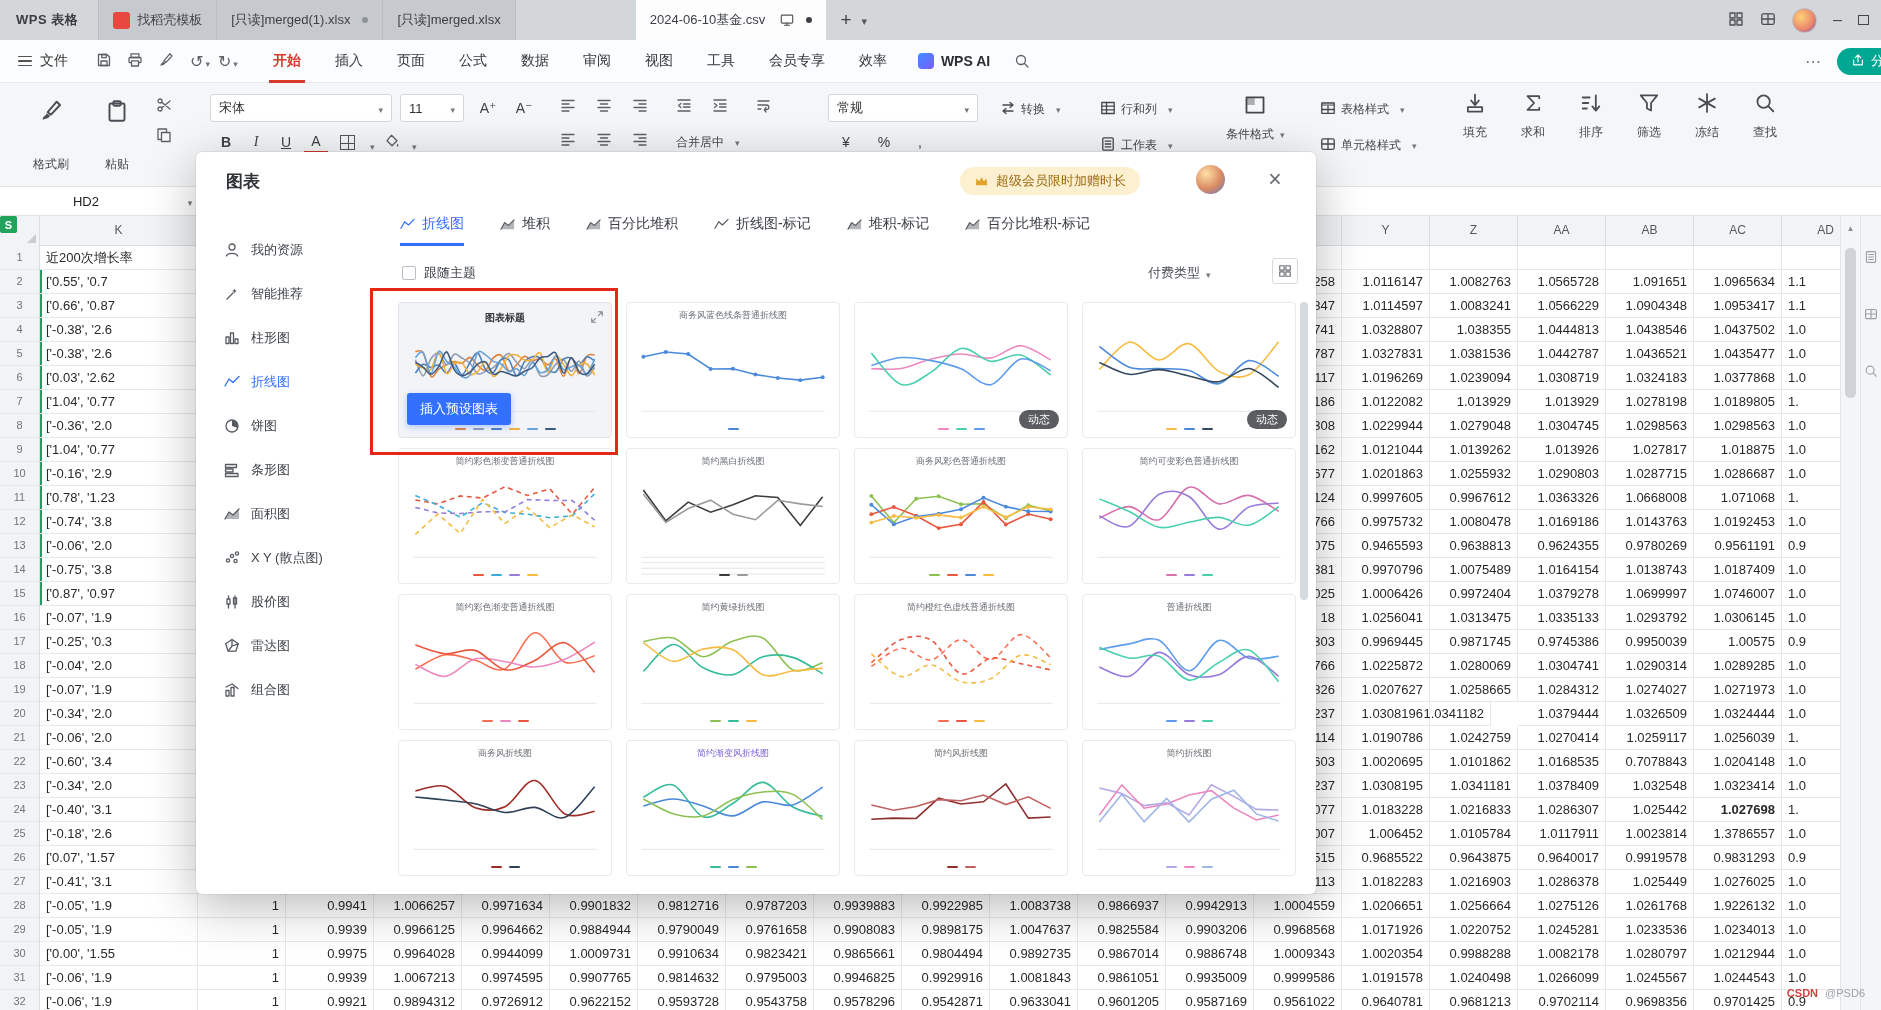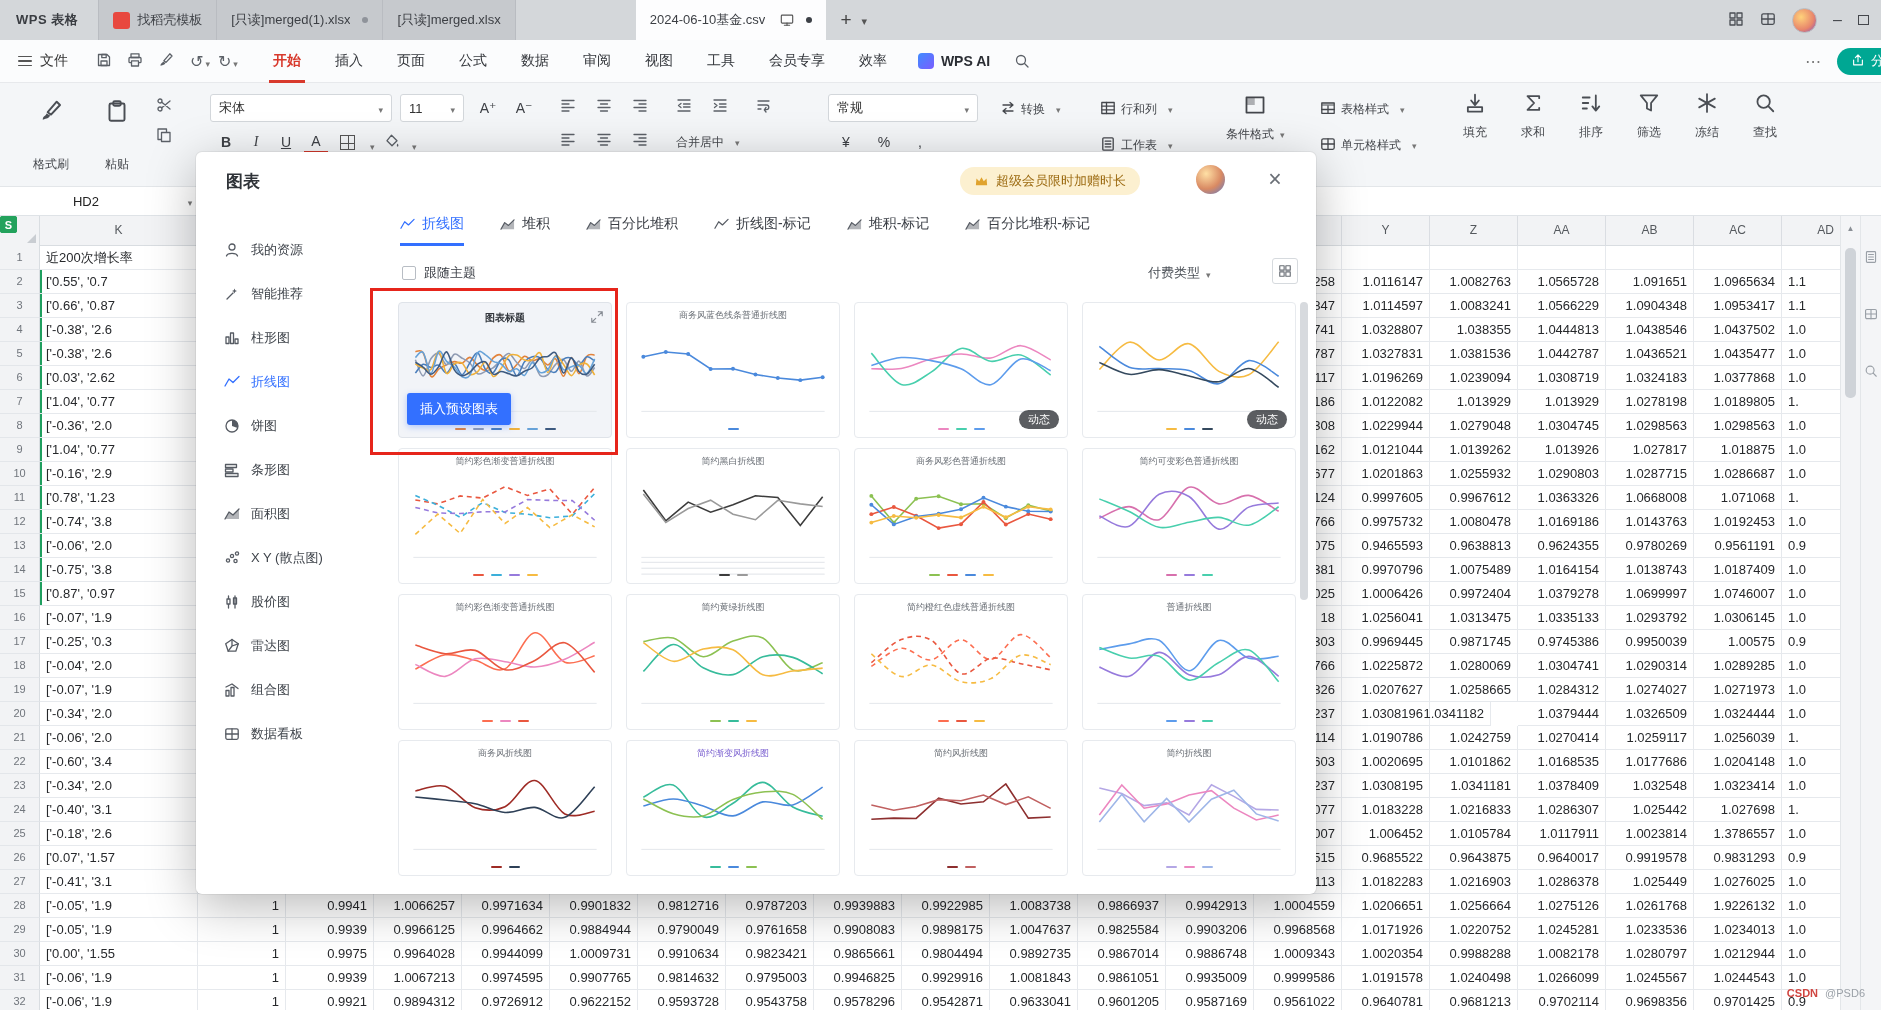--- a/index.html
+++ b/index.html
@@ -988,21 +988,21 @@
       <div class="scell" style="left: 726px; width: 88px;"></div>
       <div class="scell" style="left: 814px; width: 88px;"></div>
       <div class="scell" style="left: 902px; width: 88px;"></div>
       <div class="scell" style="left: 990px; width: 88px;"></div>
       <div class="scell" style="left: 1078px; width: 88px;"></div>
       <div class="scell" style="left: 1166px; width: 88px;"></div>
       <div class="scell" style="left: 1254px; width: 88px;">603</div>
       <div class="scell" style="left: 1342px; width: 88px;">1.0020695</div>
       <div class="scell" style="left: 1430px; width: 88px;">1.0101862</div>
       <div class="scell" style="left: 1518px; width: 88px;">1.0168535</div>
-      <div class="scell" style="left: 1606px; width: 88px;">1.0177686</div>
+      <div class="scell" style="left: 1606px; width: 88px;">0.7078843</div>
       <div class="scell" style="left: 1694px; width: 88px;">1.0204148</div>
       <div class="scell left" style="left: 1782px; width: 88px;">1.0</div>
     </div>
     <div class="srow" style="top: 558px;">
       <div class="sgut">23</div>
       <div class="scell left" style="left: 40px; width: 158px;">['-0.34', '2.0</div>
       <div class="scell" style="left: 198px; width: 88px;"></div>
       <div class="scell" style="left: 286px; width: 88px;"></div>
       <div class="scell" style="left: 374px; width: 88px;"></div>
       <div class="scell" style="left: 462px; width: 88px;"></div>
@@ -1035,21 +1035,21 @@
       <div class="scell" style="left: 814px; width: 88px;"></div>
       <div class="scell" style="left: 902px; width: 88px;"></div>
       <div class="scell" style="left: 990px; width: 88px;"></div>
       <div class="scell" style="left: 1078px; width: 88px;"></div>
       <div class="scell" style="left: 1166px; width: 88px;"></div>
       <div class="scell" style="left: 1254px; width: 88px;">077</div>
       <div class="scell" style="left: 1342px; width: 88px;">1.0183228</div>
       <div class="scell" style="left: 1430px; width: 88px;">1.0216833</div>
       <div class="scell" style="left: 1518px; width: 88px;">1.0286307</div>
       <div class="scell" style="left: 1606px; width: 88px;">1.025442</div>
-      <div class="scell" style="left: 1694px; width: 88px;">1.027698</div>
+      <div class="scell" style="left: 1694px; width: 88px; font-weight: bold;">1.027698</div>
       <div class="scell left" style="left: 1782px; width: 88px;">1.</div>
     </div>
     <div class="srow" style="top: 606px;">
       <div class="sgut">25</div>
       <div class="scell left" style="left: 40px; width: 158px;">['-0.18', '2.6</div>
       <div class="scell" style="left: 198px; width: 88px;"></div>
       <div class="scell" style="left: 286px; width: 88px;"></div>
       <div class="scell" style="left: 374px; width: 88px;"></div>
       <div class="scell" style="left: 462px; width: 88px;"></div>
       <div class="scell" style="left: 550px; width: 88px;"></div>
@@ -1364,30 +1364,20 @@
       </div>
       <div class="sitem">
         <span class="sic">
           <svg viewBox="0 0 16 16" width="16" height="16" fill="none" stroke="currentColor" stroke-width="1.3" stroke-linecap="round" stroke-linejoin="round">
             <rect x="2" y="8.5" width="3" height="5.5"></rect>
             <rect x="7" y="5.5" width="3" height="8.5"></rect>
             <polyline points="2,5 8,2 14,6.5"></polyline>
           </svg>
         </span>
         <span>组合图</span>
-      </div>
-      <div class="sitem">
-        <span class="sic">
-          <svg viewBox="0 0 16 16" width="16" height="16" fill="none" stroke="currentColor" stroke-width="1.3" stroke-linecap="round" stroke-linejoin="round">
-            <rect x="1.8" y="2.8" width="12.4" height="10.5" rx="1.5"></rect>
-            <line x1="8" y1="2.8" x2="8" y2="13.3"></line>
-            <line x1="1.8" y1="8" x2="14.2" y2="8"></line>
-          </svg>
-        </span>
-        <span>数据看板</span>
       </div>
     </div>
   <div id="dtabs">
       <div class="dtab active">
         <span class="dtic">
           <svg viewBox="0 0 16 16" width="15" height="15" fill="none" stroke="currentColor" stroke-width="1.3" stroke-linecap="round" stroke-linejoin="round">
             <polyline points="1,12 5,5 9,8.5 15,2.5"></polyline>
           </svg>
         </span>
         <span>折线图</span>

